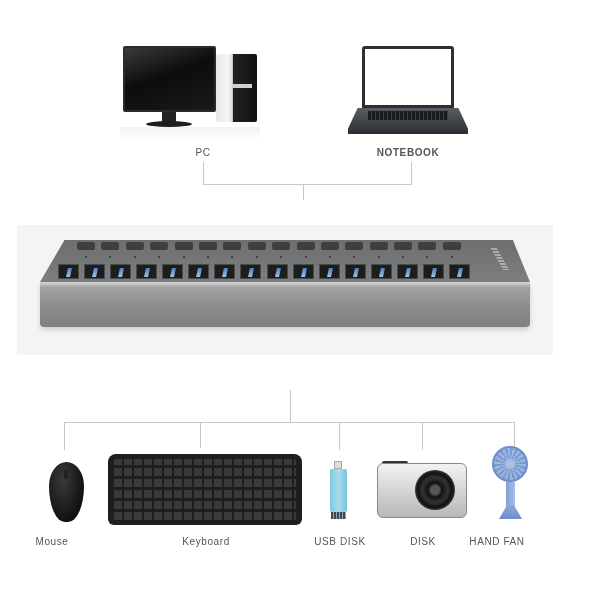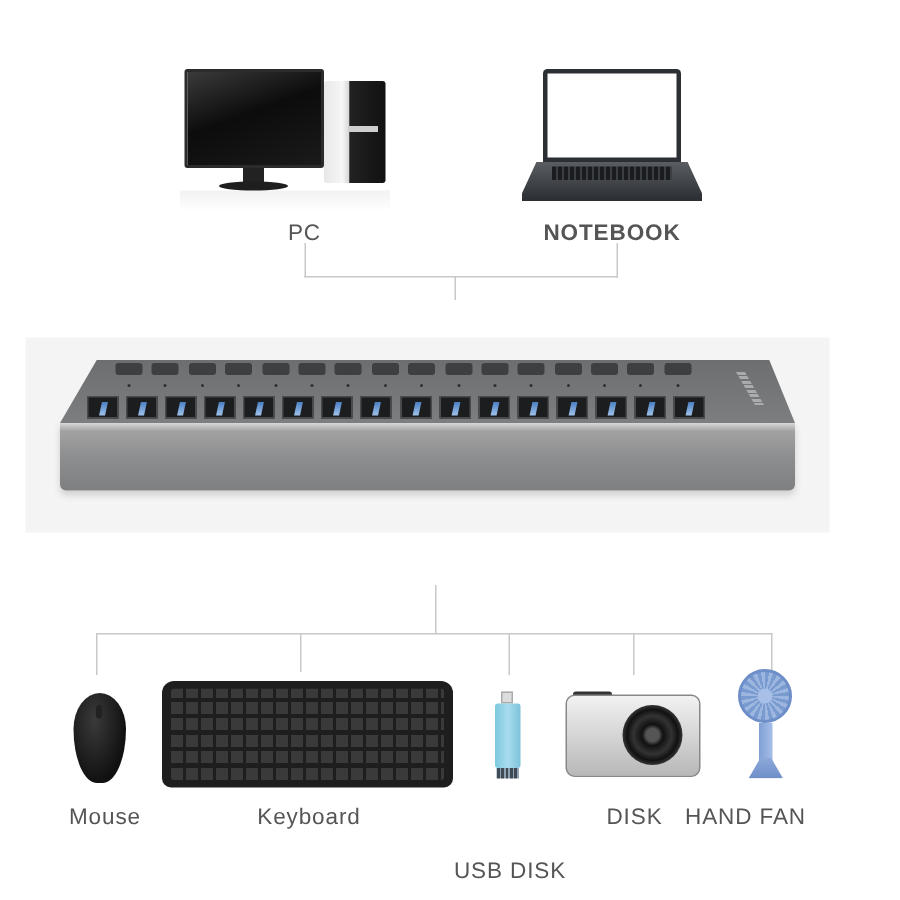--- a/index.html
+++ b/index.html
@@ -1,20 +1,20 @@
 <!DOCTYPE html>
 <html><head>
 <meta charset="utf-8">
 <style>
   * { box-sizing: border-box; margin: 0; padding: 0; }
   html, body { width: 600px; height: 600px; background: #ffffff; overflow: hidden; }
   body { position: relative; font-family: "Liberation Sans", sans-serif; color: #555; }
   .abs { position: absolute; }
   .line { position: absolute; background: #c8c8c8; }
-  .label { position: absolute; font-size: 15px; color: #555; letter-spacing: 0.6px; text-align: center; white-space: nowrap; transform: translateX(-50%); }
+  .label { position: absolute; font-size: 10px; color: #555; letter-spacing: 0.6px; text-align: center; white-space: nowrap; transform: translateX(-50%); }
 
   
   .monitor { left: 123px; top: 46px; width: 93px; height: 66px; background: linear-gradient(160deg, #3a3a3a 0%, #0c0c0c 45%, #1a1a1a 100%); border: 2px solid #2b2b2b; border-radius: 2px; }
   .monitor-neck { left: 162px; top: 112px; width: 14px; height: 10px; background: #222; }
   .monitor-base { left: 146px; top: 121px; width: 46px; height: 6px; background: #1e1e1e; border-radius: 50%; }
   .tower { left: 216px; top: 54px; width: 41px; height: 68px; background: linear-gradient(90deg, #e8e8e8 0%, #f6f6f6 30%, #d9d9d9 40%, #222 42%, #111 100%); border-radius: 2px; }
   .tower-slot { left: 232px; top: 84px; width: 20px; height: 4px; background: #cfcfcf; }
   .pc-reflect { left: 120px; top: 127px; width: 140px; height: 14px; background: linear-gradient(#f2f2f2, #ffffff); }
 
   
@@ -152,31 +152,31 @@
 <div class="line" style="left:290px; top:390px; width:1px; height:33px;"></div>
 <div class="line" style="left:64px; top:422px; width:451px; height:1px;"></div>
 <div class="line" style="left:64px; top:422px; width:1px; height:28px;"></div>
 <div class="line" style="left:200px; top:422px; width:1px; height:26px;"></div>
 <div class="line" style="left:339px; top:422px; width:1px; height:28px;"></div>
 <div class="line" style="left:422px; top:422px; width:1px; height:28px;"></div>
 <div class="line" style="left:514px; top:422px; width:1px; height:26px;"></div>
 
 <div class="abs mouse"></div>
 <div class="abs mouse-wheel"></div>
-<div class="label" style="left:70px; top:536px;">Mouse</div>
+<div class="label" style="left:52px; top:536px;">Mouse</div>
 
 <div class="abs keyboard">
     <div class="kb-keys"></div>
   </div>
 <div class="label" style="left:206px; top:536px;text-align:right;">Keyboard</div>
 
 <div class="abs usb-plug"></div>
 <div class="abs usb-body"></div>
 <div class="abs usb-cap"></div>
-<div class="label" style="left:340px; top:536px;margin-top:36px;">USB DISK</div>
+<div class="label" style="left:340px; top:536px;">USB DISK</div>
 
 <div class="abs camera-top"></div>
 <div class="abs camera"></div>
 <div class="abs camera-lens"></div>
 <div class="label" style="left:423px; top:536px;">DISK</div>
 
 <div class="abs fan-head"></div>
 <div class="abs fan-hub"></div>
 <div class="abs fan-handle"></div>
 <div class="abs fan-base"></div>

